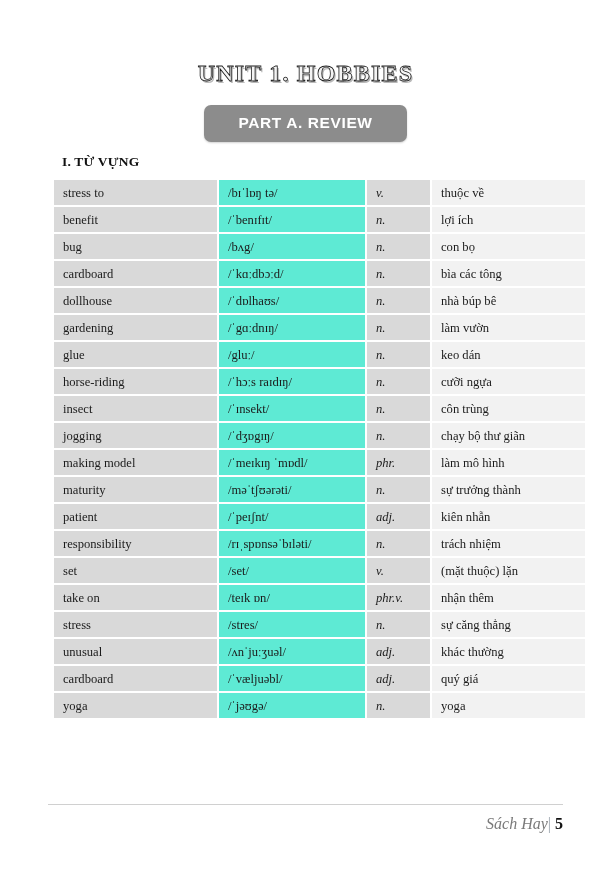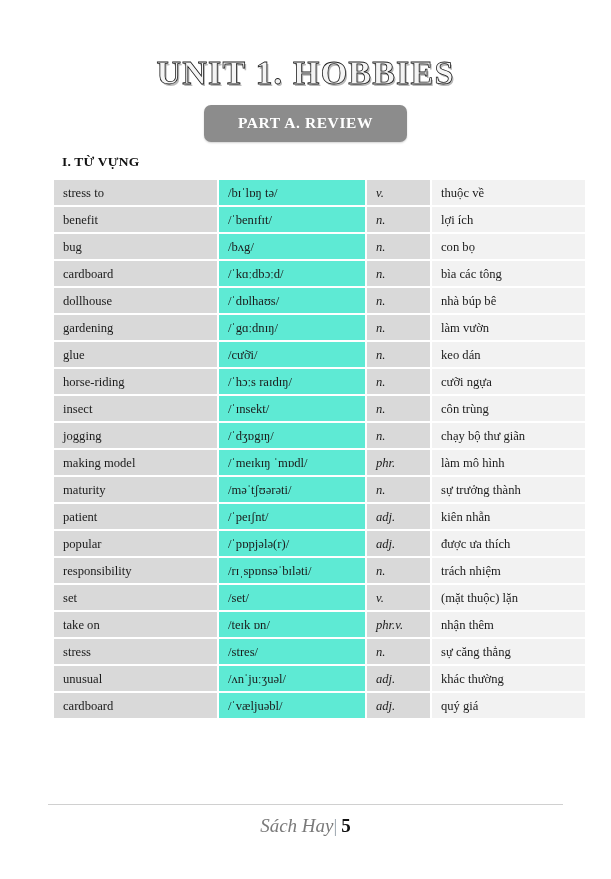--- a/index.html
+++ b/index.html
@@ -22,21 +22,21 @@
   }
 
   
   .unit-title {
     position: absolute;
     top: 56px;
     left: 0;
     width: 611px;
     text-align: center;
     font-family: "Liberation Serif", "DejaVu Serif", serif;
-    font-size: 34px;
+    font-size: 24px;
     font-weight: bold;
     letter-spacing: 1.2px;
     color: #f4f4f4;
     -webkit-text-stroke: 0.8px #1a1a1a;
     text-shadow: 1.5px 1.5px 0 #b9b9b9;
     line-height: 34px;
     white-space: nowrap;
   }
 
   
@@ -49,21 +49,21 @@
   }
   .part-banner {
     display: inline-block;
     background: #8c8c8c;
     color: #ffffff;
     border-radius: 7px;
     padding: 9px 34px 10px 34px;
     font-size: 15.5px;
     font-weight: bold;
     letter-spacing: 0.6px;
-    font-family: Liberation Serif, serif;
+    font-family: Liberation Sans, sans-serif;
     box-shadow: 0 1px 2px rgba(0,0,0,0.18);
   }
 
   
   .section-heading {
     position: absolute;
     top: 154px;
     left: 62px;
     font-size: 13.5px;
     font-weight: bold;
@@ -106,22 +106,22 @@
     left: 48px;
     width: 515px;
     height: 1px;
     background: #d0d0d0;
   }
   .footer-text {
     position: absolute;
     top: 815px;
     left: 48px;
     width: 515px;
-    text-align: center;
-    font-size: 19px;
+    text-align: right;
+    font-size: 16px;
     color: #7a7a7a;
   }
   .footer-brand {
     font-style: italic;
     color: #7a7a7a;
   }
   .footer-sep {
     color: #9aa4ad;
     padding: 0 1px 0 0;
   }
@@ -177,21 +177,21 @@
           <td class="c-mean">nhà búp bê</td>
         </tr>
         <tr>
           <td class="c-word">gardening</td>
           <td class="c-ipa">/ˈgɑːdnɪŋ/</td>
           <td class="c-pos">n.</td>
           <td class="c-mean">làm vườn</td>
         </tr>
         <tr>
           <td class="c-word">glue</td>
-          <td class="c-ipa">/cưỡi/</td>
+          <td class="c-ipa">/gluː/</td>
           <td class="c-pos">n.</td>
           <td class="c-mean">keo dán</td>
         </tr>
         <tr>
           <td class="c-word">horse-riding</td>
           <td class="c-ipa">/ˈhɔːs raɪdɪŋ/</td>
           <td class="c-pos">n.</td>
           <td class="c-mean">cưỡi ngựa</td>
         </tr>
         <tr>
@@ -218,26 +218,20 @@
           <td class="c-pos">n.</td>
           <td class="c-mean">sự trưởng thành</td>
         </tr>
         <tr>
           <td class="c-word">patient</td>
           <td class="c-ipa">/ˈpeɪʃnt/</td>
           <td class="c-pos">adj.</td>
           <td class="c-mean">kiên nhẫn</td>
         </tr>
         <tr>
-          <td class="c-word">popular</td>
-          <td class="c-ipa">/ˈpɒpjələ(r)/</td>
-          <td class="c-pos">adj.</td>
-          <td class="c-mean">được ưa thích</td>
-        </tr>
-        <tr>
           <td class="c-word">responsibility</td>
           <td class="c-ipa">/rɪˌspɒnsəˈbɪləti/</td>
           <td class="c-pos">n.</td>
           <td class="c-mean">trách nhiệm</td>
         </tr>
         <tr>
           <td class="c-word">set</td>
           <td class="c-ipa">/set/</td>
           <td class="c-pos">v.</td>
           <td class="c-mean">(mặt thuộc) lặn</td>
@@ -259,20 +253,26 @@
           <td class="c-ipa">/ʌnˈjuːʒuəl/</td>
           <td class="c-pos">adj.</td>
           <td class="c-mean">khác thường</td>
         </tr>
         <tr>
           <td class="c-word">cardboard</td>
           <td class="c-ipa">/ˈvæljuəbl/</td>
           <td class="c-pos">adj.</td>
           <td class="c-mean">quý giá</td>
         </tr>
+        <tr>
+          <td class="c-word">yoga</td>
+          <td class="c-ipa">/ˈjəʊgə/</td>
+          <td class="c-pos">n.</td>
+          <td class="c-mean">yoga</td>
+        </tr>
       </tbody>
   </table>
 
   <div class="footer-rule"></div>
 
   <div class="footer-text">
     <span class="footer-brand">Sách Hay</span><span class="footer-sep">|</span><span class="footer-page">5</span>
   </div>
 
 </div>

